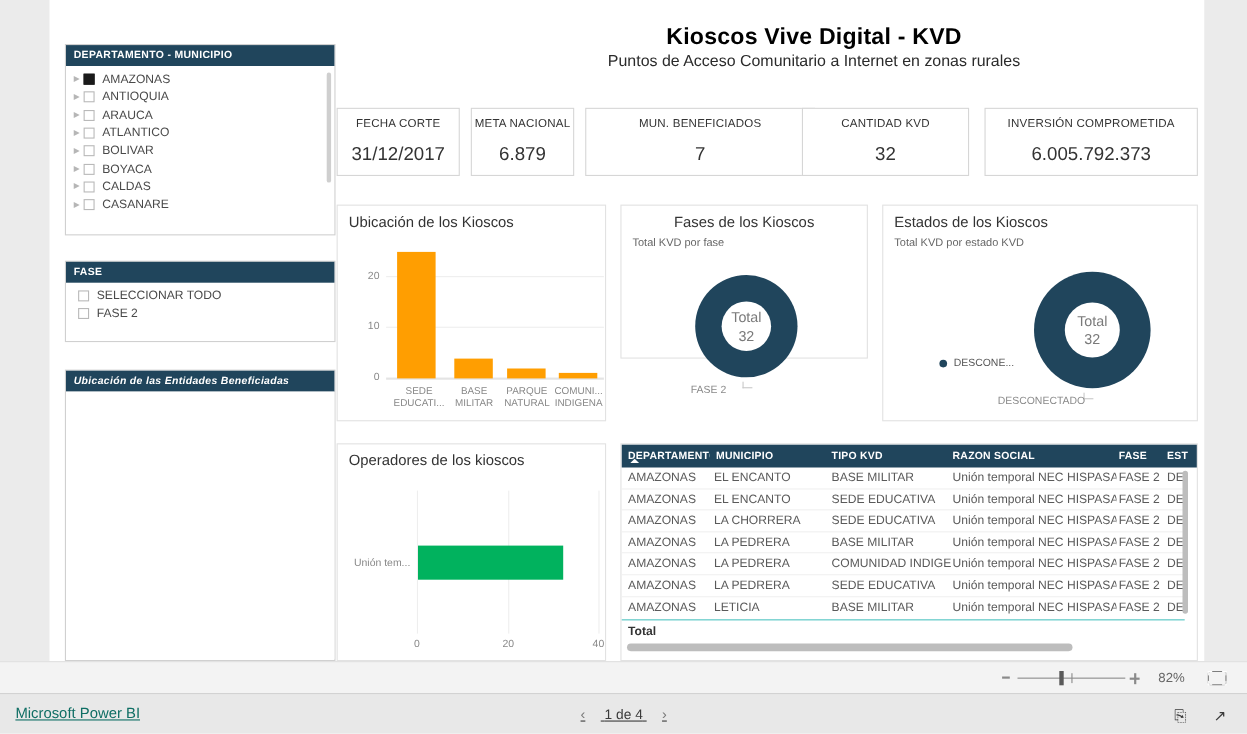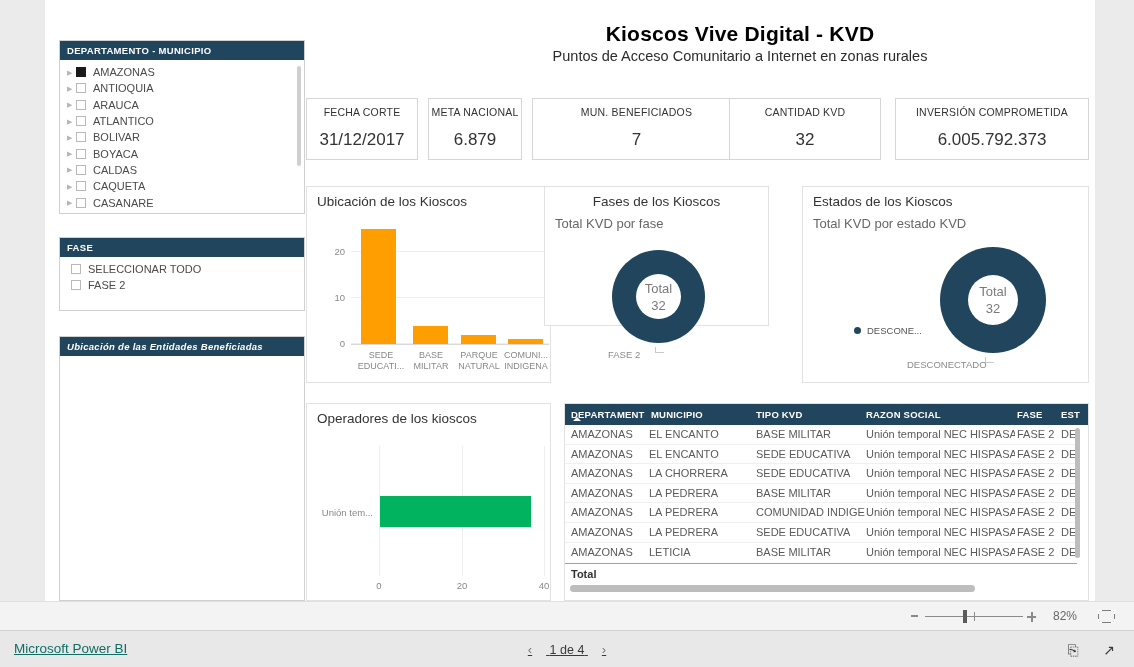--- a/index.html
+++ b/index.html
@@ -91,21 +91,21 @@
   .visual {
     position: absolute; background: #ffffff; border: 1px solid #e2e2e2;
   }
   .visual-title {
     position: absolute; left: 10px; top: 7px;
     font-size: 13.5px; color: #333333;
   }
   .visual-title.centered { left: 0; right: 0; text-align: center; }
   .visual-sub {
     position: absolute; left: 10px; top: 29px;
-    font-size: 13px; color: #666666;
+    font-size: 10px; color: #666666;
   }
 
   
   .cc-plot { position: absolute; left: 44px; top: 38px; width: 198px; height: 120px; }
   .cc-grid {
     position: absolute; left: 0; right: 0; height: 1px; background: #eeeeee;
   }
   .cc-axisline { position: absolute; left: 0; right: 0; bottom: 0; height: 1px; background: #d8d8d8; }
   .cc-bar { position: absolute; bottom: 1px; background: #ff9e01; }
   .cc-ytick {
@@ -293,25 +293,20 @@
           <span class="slicer-label">BOYACA</span>
         </div>
         <div class="slicer-row">
           <span class="chev">▶</span>
           <span class="cbox"></span>
           <span class="slicer-label">CALDAS</span>
         </div>
         <div class="slicer-row">
           <span class="chev">▶</span>
           <span class="cbox"></span>
-          <span class="slicer-label">CAQUETA</span>
-        </div>
-        <div class="slicer-row">
-          <span class="chev">▶</span>
-          <span class="cbox"></span>
           <span class="slicer-label">CASANARE</span>
         </div>
         <div class="slicer-row">
           
           
         </div>
       </div>
     </div>
 
     <div class="panel" style="left:14px;top:237px;width:246px;height:74px;">
@@ -362,21 +357,21 @@
       <div class="cc-xlabel" style="left:143px;width:58px;">
         <div>PARQUE</div>
         <div>NATURAL</div>
       </div>
       <div class="cc-xlabel" style="left:190px;width:58px;">
         <div>COMUNI...</div>
         <div>INDIGENA</div>
       </div>
     </div>
 
-    <div class="visual" style="left:499px;top:186px;width:225px;height:140px;">
+    <div class="visual" style="left:519px;top:186px;width:225px;height:140px;">
       <div class="visual-title centered">Fases de los Kioscos</div>
       <div class="visual-sub">Total KVD por fase</div>
       <div class="donut" style="left:67px;top:63px;width:93px;height:93px;background:#20455c;">
         <div class="donut-hole" style="left:24px;top:24px;width:45px;height:45px;">
           <span class="dh-l">Total</span>
           <span class="dh-v">32</span>
         </div>
       </div>
       <div class="leader" style="left:110px;top:160px;"></div>
       <div class="donut-cat" style="left:63px;top:162px;">FASE 2</div>
@@ -399,21 +394,21 @@
       <div class="leader" style="left:182px;top:170px;"></div>
       <div class="donut-cat" style="left:104px;top:172px;">DESCONECTADO</div>
     </div>
 
     <div class="visual" style="left:261px;top:403px;width:245px;height:198px;">
       <div class="visual-title">Operadores de los kioscos</div>
       <div class="hb-plot">
         <div class="hb-vgrid" style="left:0;"></div>
         <div class="hb-vgrid" style="left:83px;"></div>
         <div class="hb-vgrid" style="left:165px;"></div>
-        <div class="hb-bar" style="left:1px;top:50px;width:151px;height:31px;">
+        <div class="hb-bar" style="left:1px;top:50px;width:132px;height:31px;">
           <span class="hb-cat" style="top:16px;">Unión tem...</span>
         </div>
         <span class="hb-xtick" style="left:0;">0</span>
         <span class="hb-xtick" style="left:83px;">20</span>
         <span class="hb-xtick" style="left:165px;">40</span>
       </div>
     </div>
 
     <div class="visual" style="left:519px;top:403px;width:525px;height:198px;">
       <div class="tbl">

